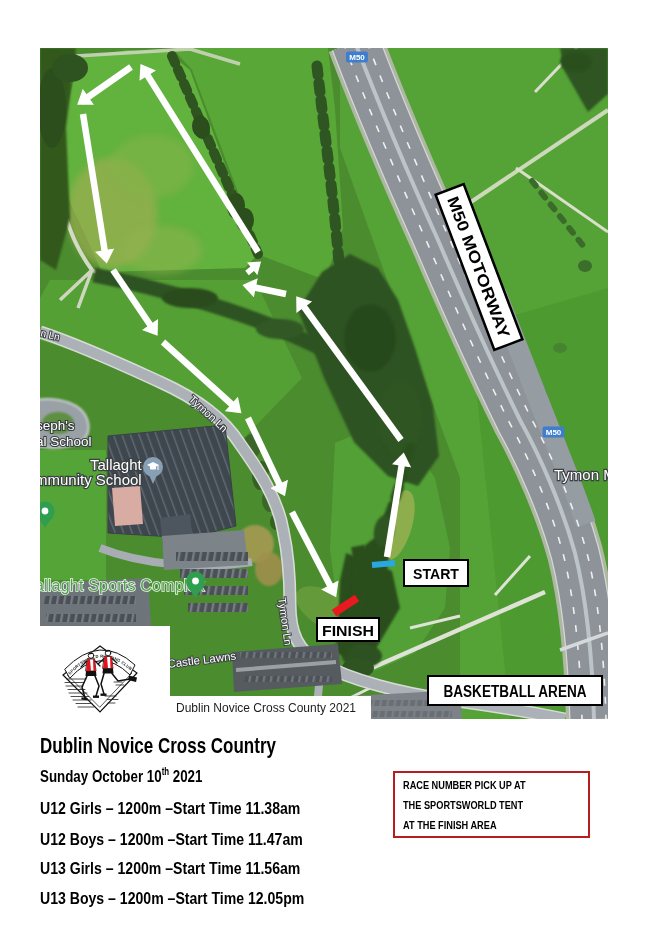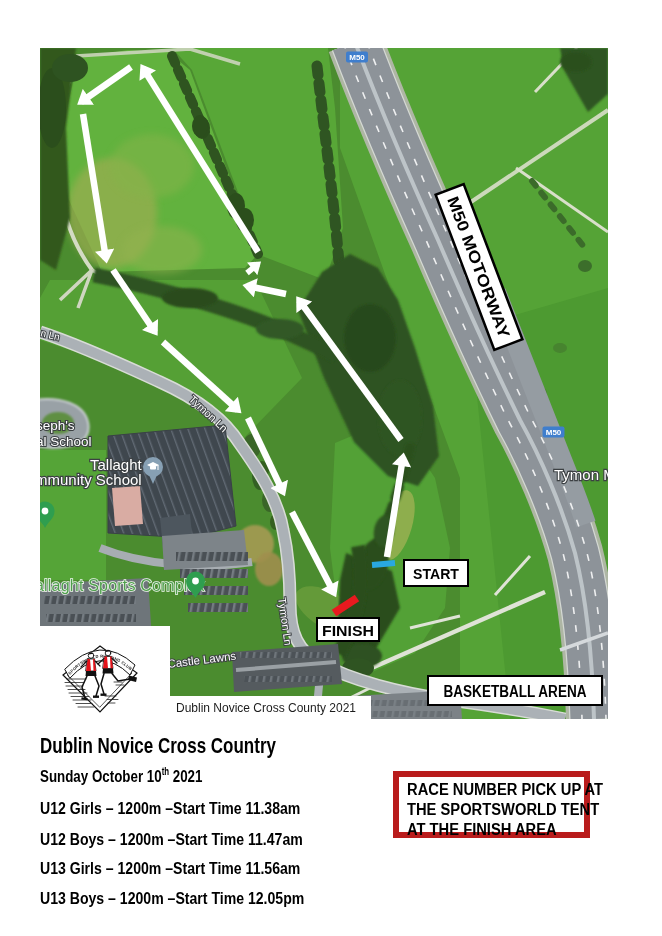--- a/index.html
+++ b/index.html
@@ -332,15 +332,15 @@
 <div class="abs b" style="left:40px;top:766px;font-size:17px;white-space:nowrap;transform:scaleX(0.785);transform-origin:0 0;">Sunday October 10<sup style="font-size:10px;">th</sup> 2021</div>
 
 <div class="abs b" style="left:40px;top:800px;font-size:16px;white-space:nowrap;transform:scaleX(0.88);transform-origin:0 0;">U12 Girls – 1200m –Start Time 11.38am</div>
 
 <div class="abs b" style="left:40px;top:830.5px;font-size:16px;white-space:nowrap;transform:scaleX(0.88);transform-origin:0 0;">U12 Boys – 1200m –Start Time 11.47am</div>
 
 <div class="abs b" style="left:40px;top:860px;font-size:16px;white-space:nowrap;transform:scaleX(0.88);transform-origin:0 0;">U13 Girls – 1200m –Start Time 11.56am</div>
 
 <div class="abs b" style="left:40px;top:889.5px;font-size:16px;white-space:nowrap;transform:scaleX(0.88);transform-origin:0 0;">U13 Boys – 1200m –Start Time 12.05pm</div>
 
-<div class="abs b" style="left:393px;top:771px;width:197px;height:67px;border:6px solid #b91c1c;box-sizing:border-box;font-size:16px;line-height:20px;padding:3px 0 0 8px;">
+<div class="abs b" style="left:393px;top:771px;width:197px;height:67px;border:2px solid #b91c1c;box-sizing:border-box;font-size:10px;line-height:20px;padding:3px 0 0 8px;">
     <div style="white-space:nowrap;transform:scaleX(0.92);transform-origin:0 0;">RACE NUMBER PICK UP AT<br>THE SPORTSWORLD TENT<br>AT THE FINISH AREA</div>
   </div>
 
 </body></html>

